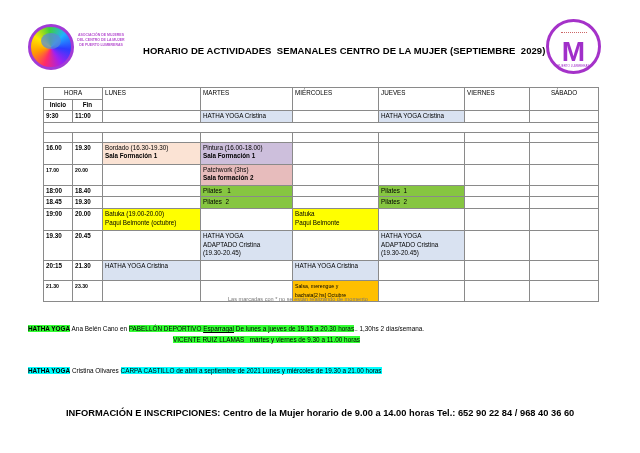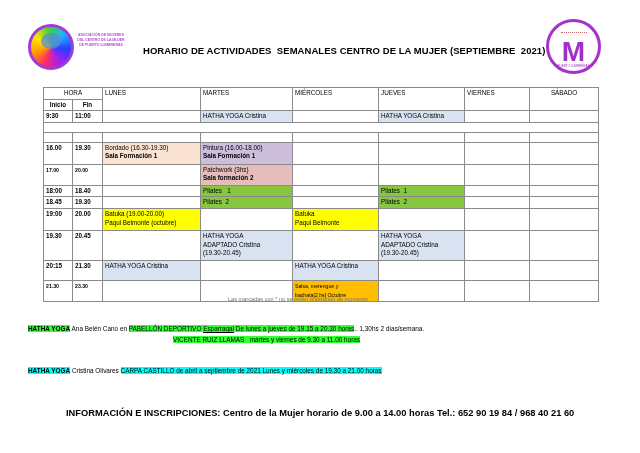--- a/index.html
+++ b/index.html
@@ -40,21 +40,21 @@
   .footer { position:absolute; left:66px; top:408px; font-size:9.3px; font-weight:bold; white-space:nowrap; }
 </style>
 </head>
 <body>
 
 <div class="logo-left">
     <div class="swirl"></div>
   </div>
 <div class="assoc-text">ASOCIACIÓN DE MUJERES DEL CENTRO DE LA MUJER DE PUERTO LUMBRERAS</div>
 
-<div class="title">HORARIO DE ACTIVIDADES  SEMANALES CENTRO DE LA MUJER (SEPTIEMBRE  2021)</div>
+<div class="title">HORARIO DE ACTIVIDADES  SEMANALES CENTRO DE LA MUJER (SEPTIEMBRE  2029)</div>
 
 <div class="logo-right">
   <div class="sub"></div>
   <div class="m">M</div>
   <div class="foot">PUERTO LUMBRERAS</div>
 </div>
 
 <table class="sched">
   <colgroup>
     <col style="width:29px">
@@ -212,13 +212,13 @@
 </tbody>
   </table>
 
 <div class="note">Las marcadas con * no se están realizando de momento</div>
 
 <div class="info1"><span class="hl-green b">HATHA YOGA</span><span> Ana Belén Cano en </span><span class="hl-green"> PABELLÓN DEPORTIVO  </span><span class="hl-green u">Esparragal</span><span class="hl-green"> De lunes a  jueves  de 19.15 a 20.30 horas</span><span>..  1,30hs 2 días/semana.</span></div>
 <div class="info2"><span class="hl-green" style="white-space:pre">VICENTE RUIZ LLAMAS   mártes y viernes de 9.30 a 11.00 horas</span></div>
 
 <div class="info3"><span class="hl-cyan b">HATHA YOGA</span><span> Cristina Olivares </span><span class="hl-cyan">CARPA CASTILLO de abril a septiembre de 2021 Lunes y miércoles de 19.30 a 21.00 horas</span></div>
 
-<div class="footer">INFORMACIÓN E INSCRIPCIONES: Centro de la Mujer horario de 9.00 a 14.00 horas Tel.: 652 90 19 84 / 968 40 21 60</div>
+<div class="footer">INFORMACIÓN E INSCRIPCIONES: Centro de la Mujer horario de 9.00 a 14.00 horas Tel.: 652 90 22 84 / 968 40 36 60</div>
 
 </body></html>

